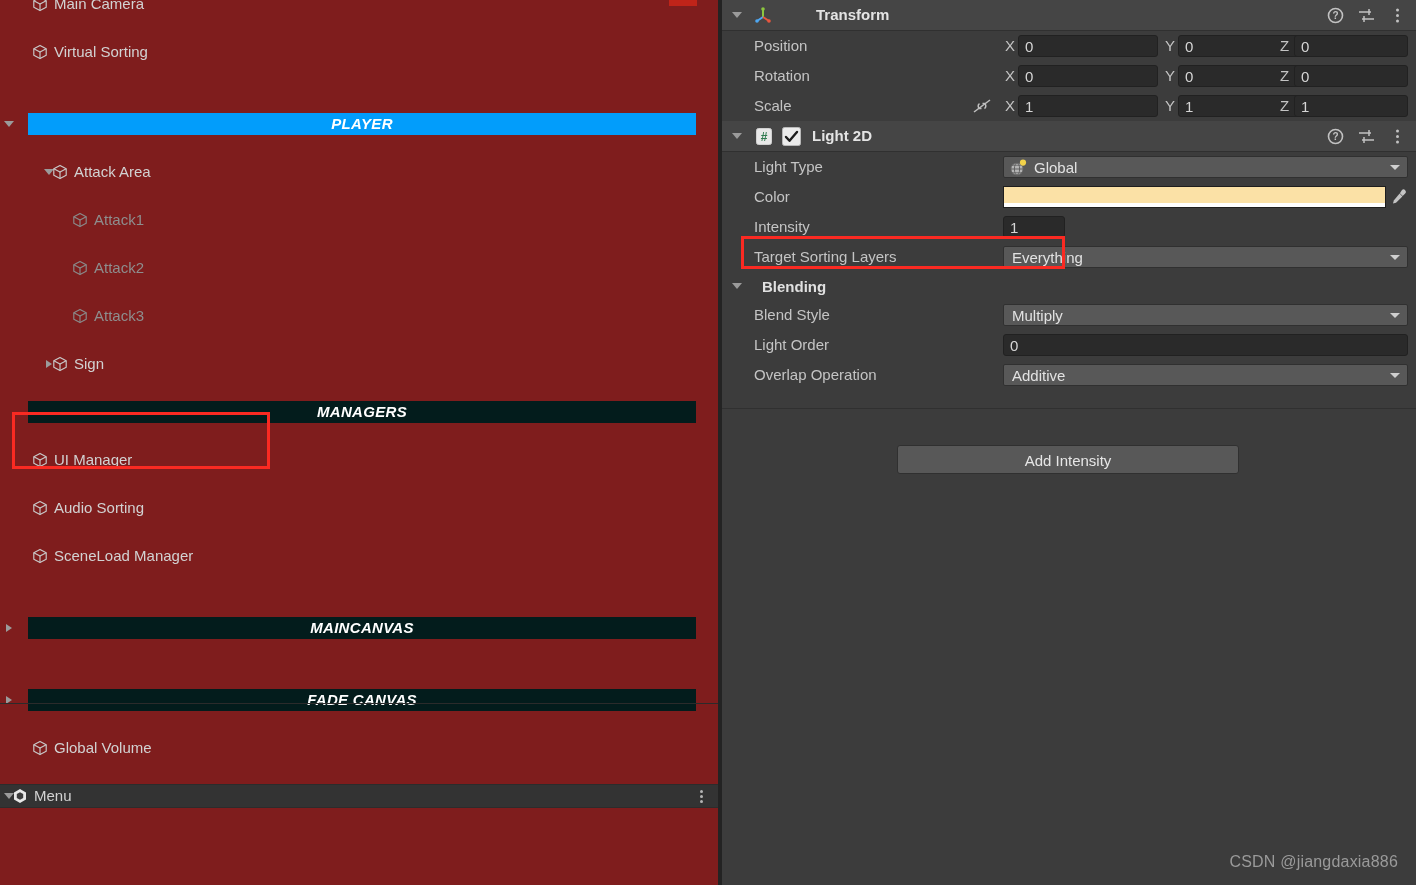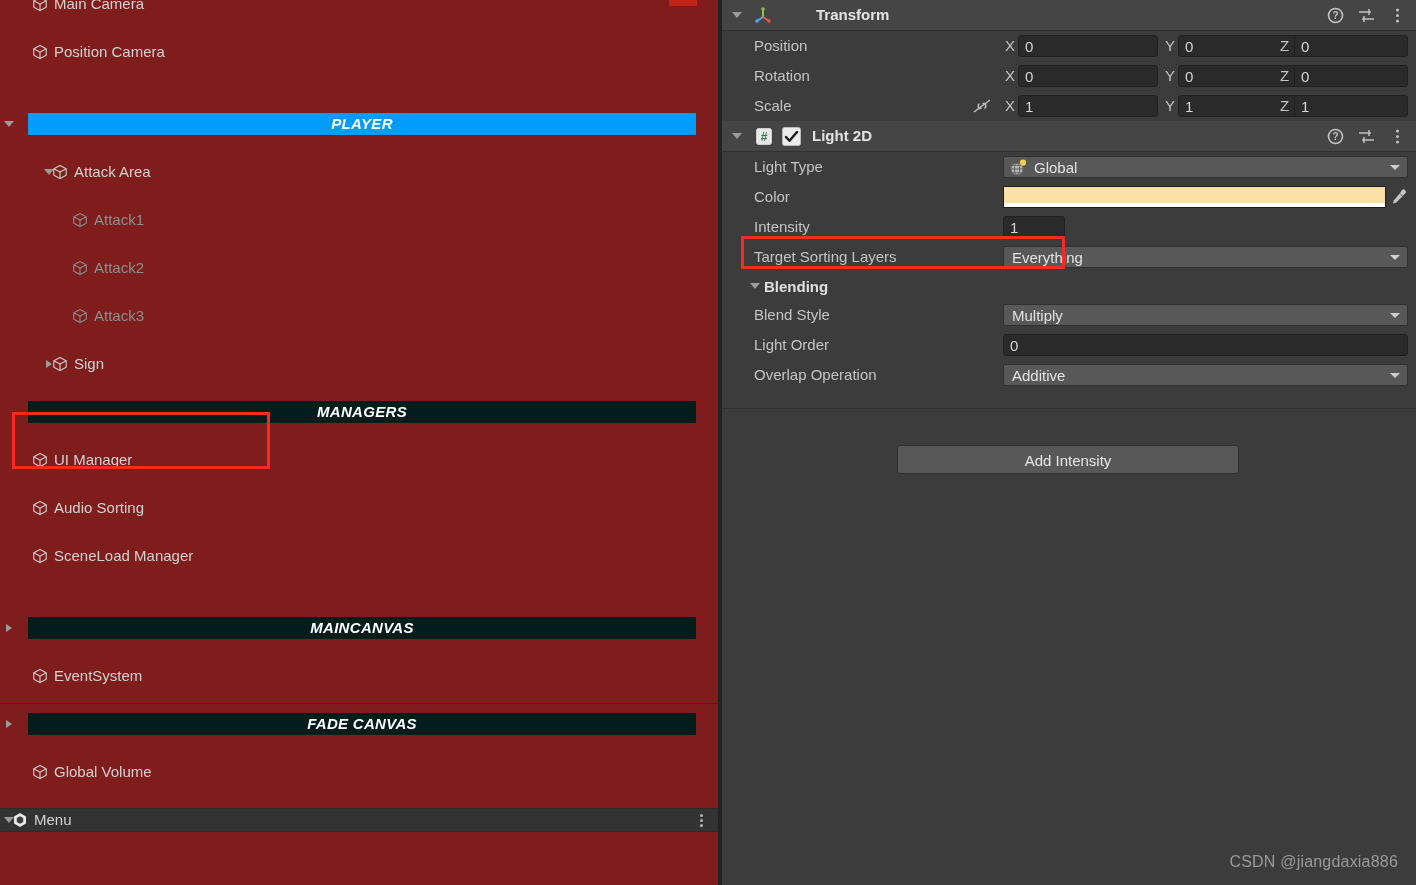--- a/index.html
+++ b/index.html
@@ -111,21 +111,21 @@
     background:#585858;border:1px solid #303030;border-radius:2px;
     color:#e2e2e2;font-size:15px;box-sizing:border-box;
     overflow:hidden;white-space:nowrap;
   }
   .dd-arrow{
     position:absolute;right:7px;top:8px;width:0;height:0;
     border-left:5px solid transparent;border-right:5px solid transparent;
     border-top:5px solid #cfcfcf;
   }
   .sub-fold{
-    position:absolute;left:28px;top:0;height:30px;display:flex;align-items:center;gap:4px;justify-content:space-between;
+    position:absolute;left:10px;top:0;height:30px;display:flex;align-items:center;gap:20px;justify-content:space-between;
   }
   .sub-title{font-size:15px;font-weight:bold;color:#e0e0e0;}
 
   .colorfield{
     position:absolute;top:4px;height:22px;border:1px solid #1e1e1e;box-sizing:border-box;
   }
   .colorfield .swatch{position:absolute;left:0;right:0;top:0;bottom:4px;}
   .colorfield .alpha{position:absolute;left:0;right:0;bottom:0;height:4px;background:#ffffff;}
   .eyedrop{position:absolute;top:6px;width:18px;height:18px;}
 
@@ -163,21 +163,21 @@
           <span class="lbl" style="left:54px">Main Camera</span>
         </div>
         <div class="row" style="top:16px">
           <span class="cube" style="left:32px">
             <svg width="16" height="16" viewBox="0 0 16 16">
               <path d="M8 1.4 L14.2 4.7 L14.2 11.3 L8 14.6 L1.8 11.3 L1.8 4.7 Z" fill="none" stroke="#c9c9c9" stroke-width="1.15" stroke-linejoin="round"></path>
               <path d="M1.8 4.7 L8 8 L14.2 4.7" fill="none" stroke="#c9c9c9" stroke-width="1.15" stroke-linejoin="round"></path>
               <path d="M8 8 L8 14.6" fill="none" stroke="#c9c9c9" stroke-width="1.15"></path>
             </svg>
           </span>
-          <span class="lbl" style="left:54px">Position Camera</span>
+          <span class="lbl" style="left:54px">Virtual Sorting</span>
         </div>
         <div class="row" style="top:64px">
           <span class="tw" style="left:0px">
             <span class="tri open"></span>
           </span>
           <div class="banner blue">PLAYER</div>
         </div>
         <div class="row" style="top:88px">
           <span class="tw" style="left:40px">
             <span class="tri open"></span>
@@ -265,30 +265,20 @@
               <path d="M8 8 L8 14.6" fill="none" stroke="#c9c9c9" stroke-width="1.15"></path>
             </svg>
           </span>
           <span class="lbl" style="left:54px">SceneLoad Manager</span>
         </div>
         <div class="row" style="top:328px">
           <span class="tw" style="left:0px">
             <span class="tri"></span>
           </span>
           <div class="banner teal">MAINCANVAS</div>
-        </div>
-        <div class="row" style="top:352px">
-          <span class="cube" style="left:32px">
-            <svg width="16" height="16" viewBox="0 0 16 16">
-              <path d="M8 1.4 L14.2 4.7 L14.2 11.3 L8 14.6 L1.8 11.3 L1.8 4.7 Z" fill="none" stroke="#c9c9c9" stroke-width="1.15" stroke-linejoin="round"></path>
-              <path d="M1.8 4.7 L8 8 L14.2 4.7" fill="none" stroke="#c9c9c9" stroke-width="1.15" stroke-linejoin="round"></path>
-              <path d="M8 8 L8 14.6" fill="none" stroke="#c9c9c9" stroke-width="1.15"></path>
-            </svg>
-          </span>
-          <span class="lbl" style="left:54px">EventSystem</span>
         </div>
         <div class="row" style="top:376px">
           <span class="tw" style="left:0px">
             <span class="tri"></span>
           </span>
           <div class="banner teal">FADE CANVAS</div>
         </div>
         <div class="row" style="top:400px">
           <span class="cube" style="left:32px">
             <svg width="16" height="16" viewBox="0 0 16 16">

